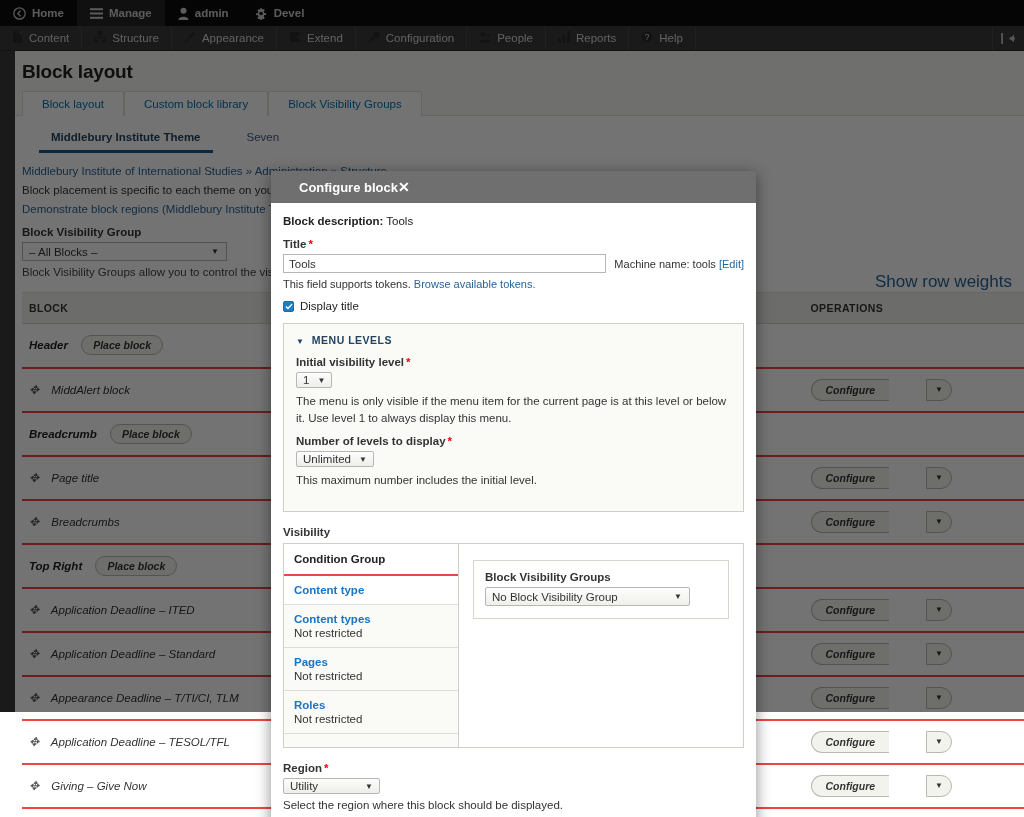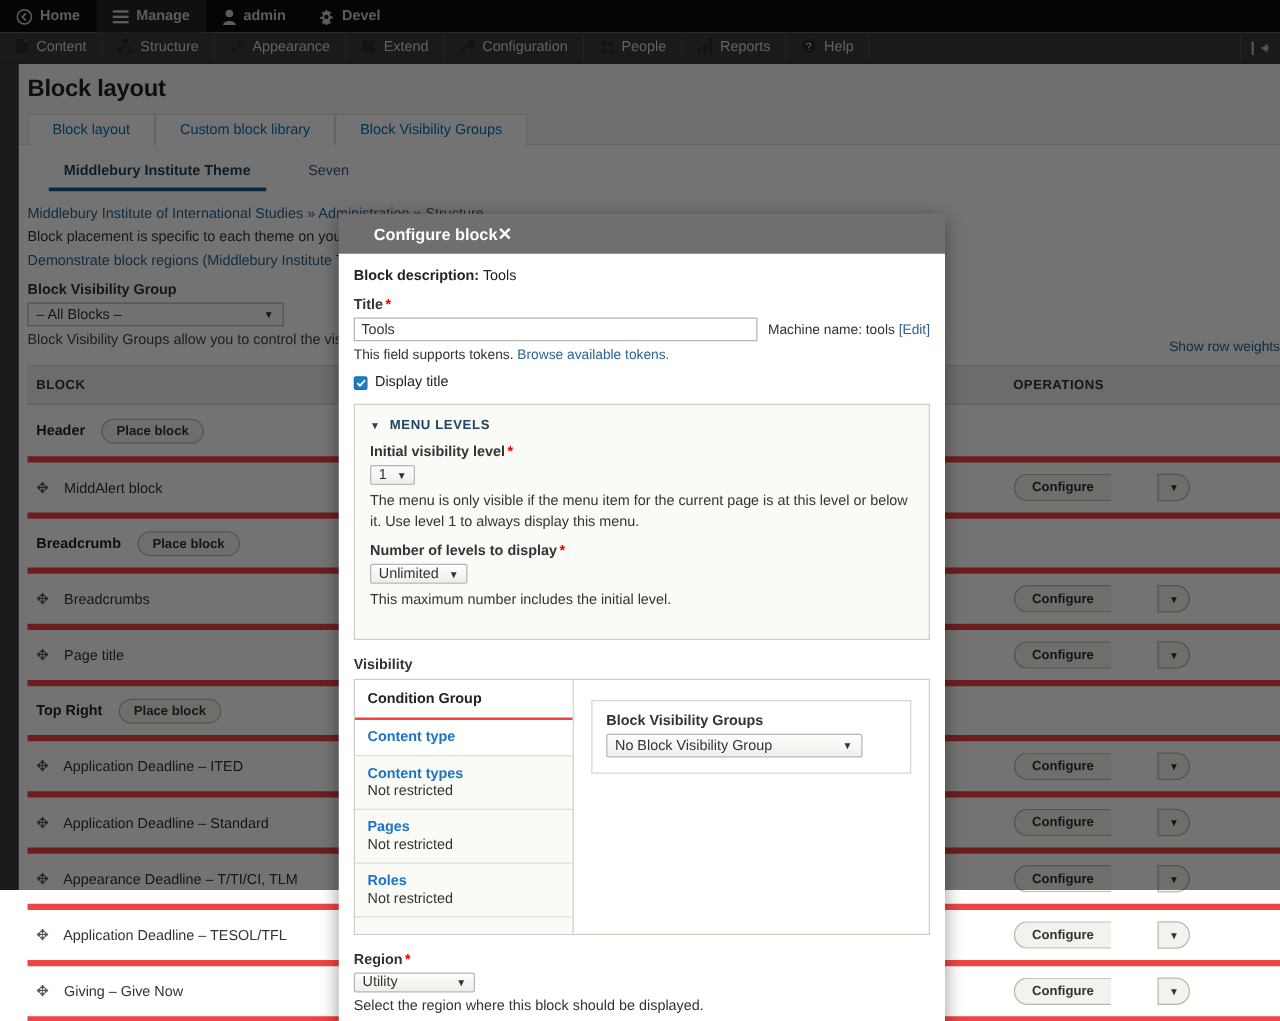--- a/index.html
+++ b/index.html
@@ -73,29 +73,29 @@
   .fgroup { margin-bottom:7px; }
   .flabel { font-size:11.5px; font-weight:bold; color:#333; margin-bottom:4px; }
   .selbox {
     width:205px; height:19px; border:1px solid #b6b6b6; background:#fdfdfd;
     font-size:11.5px; color:#333; display:flex; align-items:center; padding:0 6px;
     position:relative; cursor:pointer;
   }
   .selbox .arw { position:absolute; right:7px; font-size:8px; color:#333; }
   .fdesc { font-size:11.5px; color:#444; margin-top:5px; }
 
-  .showrow { position:absolute; right:0; top:272px; font-size:11px; color:#2a6496; cursor:pointer; z-index:6;}
+  .showrow { position:absolute; right:12px; top:272px; font-size:17px; color:#2a6496; cursor:pointer; z-index:6;}
 
   
   table.blocks { width:100%; border-collapse:collapse; margin-top:14px; font-size:11.5px; }
   table.blocks thead th {
     background:#f0f0ea; text-align:left; font-size:10.5px; letter-spacing:0.4px; color:#333;
     font-weight:bold; padding:9px 0 9px 7px; border-top:1px solid #e0e0d8; border-bottom:1px solid #d6d6ce;
   }
-  table.blocks td { padding:9px 7px; border-bottom:5px solid #ef4444; vertical-align:middle; height:44px;}
+  table.blocks td { padding:9px 7px; border-bottom:2px solid #ef4444; vertical-align:middle; height:44px;font-style:italic;}
   .regname { font-weight:bold; color:#222; font-size:11.5px; }
   .placebtn {
     display:inline-block; margin-left:10px; border:1px solid #b9b9b0; border-radius:11px;
     background:#f3f3ee; font-size:10.5px; font-weight:bold; color:#333; padding:3px 11px; cursor:pointer;
   }
   .bname { color:#333; font-size:11.5px; }
   .drag { display:inline-block; color:#555; margin-right:9px; font-size:12px; }
   .cfgwrap { display:inline-flex;gap:37px; }
   .cfgbtn {
     border:1px solid #b9b9b0; border-right:none; border-radius:11px 0 0 11px; background:#f3f3ee;
@@ -380,35 +380,35 @@
                 <span class="regname">Breadcrumb</span>
                 <span class="placebtn">Place block</span>
               </td>
                 <td></td>
                 <td></td>
                 <td></td>
             </tr>
             <tr>
               <td>
                 <span class="drag">✥</span>
+                <span class="bname">Page title</span>
+              </td>
+                <td></td>
+                <td></td>
+              <td>
+                <span class="cfgwrap">
+                  <span class="cfgbtn">Configure</span>
+                  <span class="cfgarw">▼</span>
+                </span>
+              </td>
+            </tr>
+            <tr>
+              <td>
+                <span class="drag">✥</span>
                 <span class="bname">Breadcrumbs</span>
-              </td>
-                <td></td>
-                <td></td>
-              <td>
-                <span class="cfgwrap">
-                  <span class="cfgbtn">Configure</span>
-                  <span class="cfgarw">▼</span>
-                </span>
-              </td>
-            </tr>
-            <tr>
-              <td>
-                <span class="drag">✥</span>
-                <span class="bname">Page title</span>
               </td>
                 <td></td>
                 <td></td>
               <td>
                 <span class="cfgwrap">
                   <span class="cfgbtn">Configure</span>
                   <span class="cfgarw">▼</span>
                 </span>
               </td>
             </tr>

